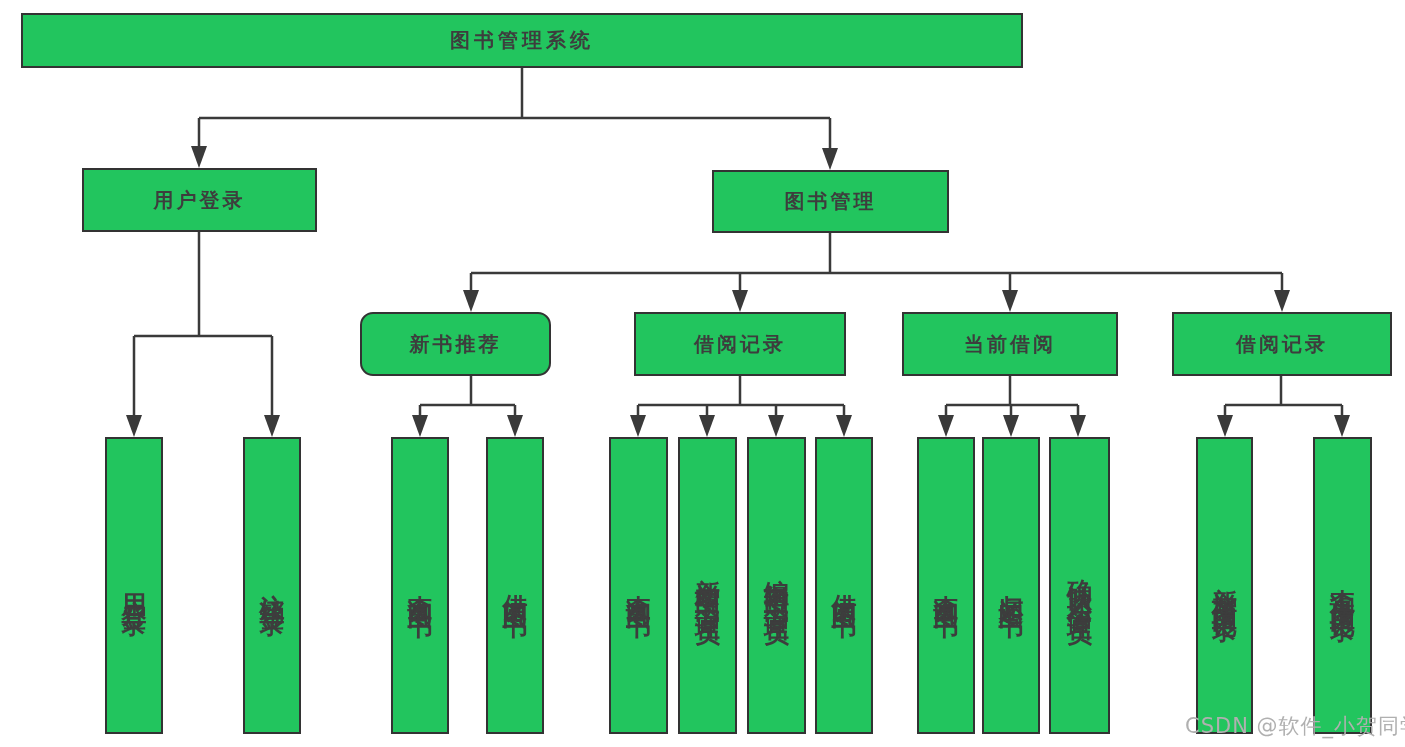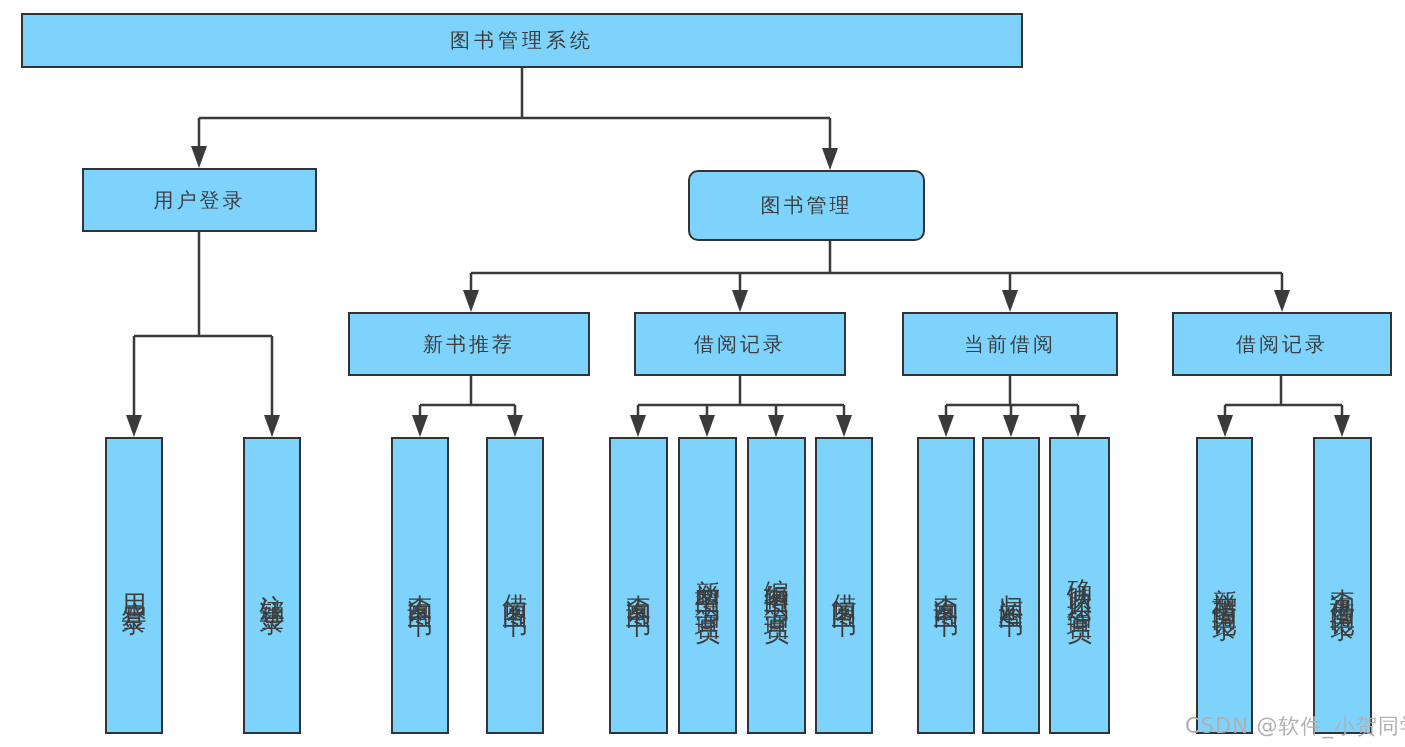--- a/index.html
+++ b/index.html
@@ -13,27 +13,28 @@
   }
   svg.connectors {
     position: absolute;
     left: 0; top: 0;
     width: 1405px; height: 747px;
     z-index: 1;
   }
   .node {
     position: absolute;
     box-sizing: border-box;
-    background: #7dd3fc;
+    background: #22c55e;
     border: 2.5px solid #333333;
     display: flex;
     align-items: center;
     justify-content: center;
     color: #3d3d3d;
     z-index: 2;
+    font-weight: bold;
   }
   .hnode { font-size: 20px; letter-spacing: 3px; }
   .root-node { font-size: 20px; letter-spacing: 4px; }
   .vnode span {
     writing-mode: vertical-rl;
     letter-spacing: 6px;
     font-size: 25px;
     line-height: 1;
     white-space: nowrap;
   }
@@ -91,23 +92,23 @@
       <polygon points="1003,415 1019,415 1011,437"></polygon>
       <polygon points="1070,415 1086,415 1078,437"></polygon>
       <polygon points="1217,415 1233,415 1225,437"></polygon>
       <polygon points="1334,415 1350,415 1342,437"></polygon>
     </g>
   </svg>
 
   <div class="node root-node" style="left:21px; top:13px; width:1002px; height:55px;">图书管理系统</div>
 
   <div class="node hnode" style="left:82px; top:168px; width:235px; height:64px;">用户登录</div>
-  <div class="node hnode" style="left:688px; top:170px; width:237px; height:71px;border-radius:10px;">图书管理</div>
+  <div class="node hnode" style="left:712px; top:170px; width:237px; height:63px;">图书管理</div>
 
-  <div class="node hnode" style="left:348px; top:312px; width:242px; height:64px;">新书推荐</div>
+  <div class="node hnode" style="left:360px; top:312px; width:191px; height:64px;border-radius:13px;">新书推荐</div>
   <div class="node hnode" style="left:634px; top:312px; width:212px; height:64px;">借阅记录</div>
   <div class="node hnode" style="left:902px; top:312px; width:216px; height:64px;">当前借阅</div>
   <div class="node hnode" style="left:1172px; top:312px; width:220px; height:64px;">借阅记录</div>
 
   <div class="node vnode" style="left:105px; top:437px; width:58px; height:297px;">
     <span>用户登录</span>
   </div>
   <div class="node vnode" style="left:243px; top:437px; width:58px; height:297px;">
     <span>注销登录</span>
   </div>

